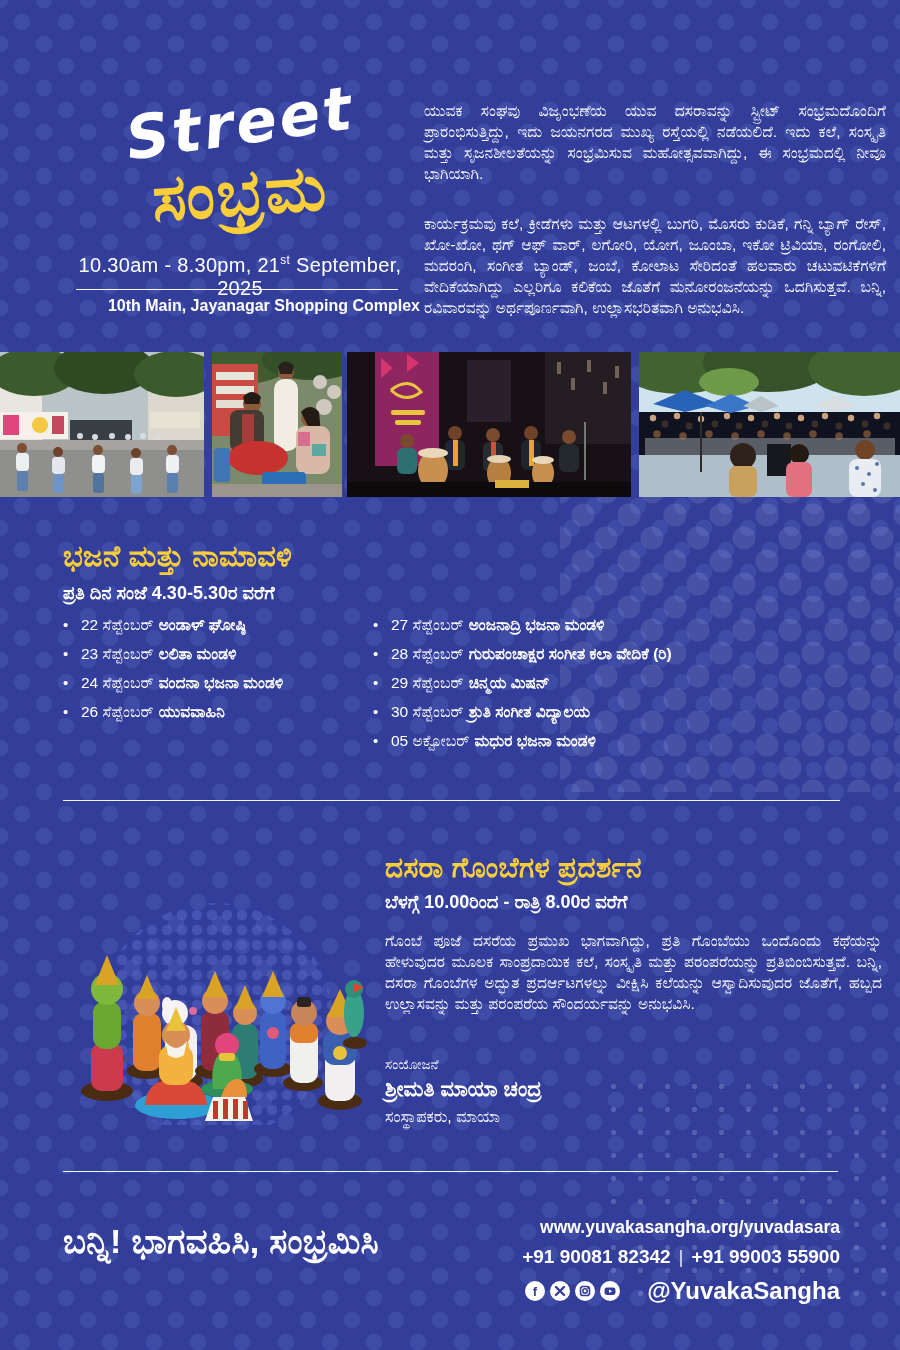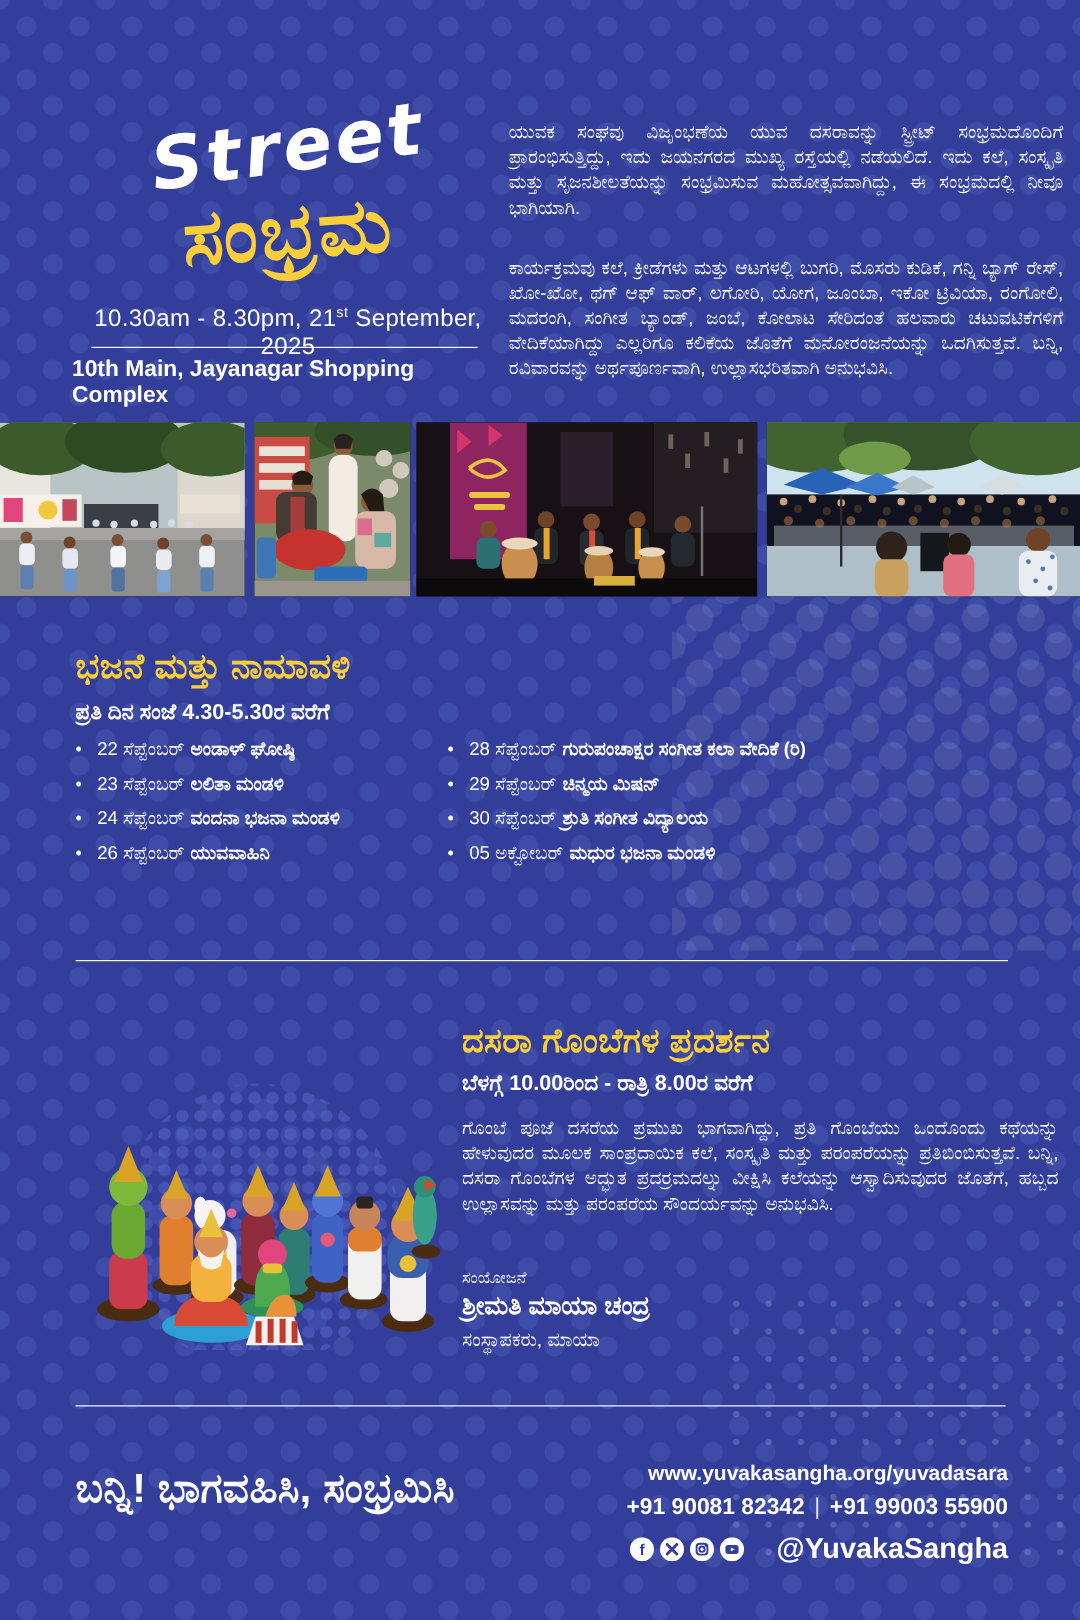--- a/index.html
+++ b/index.html
@@ -41,22 +41,22 @@
     font-size:64px; font-weight:bold; color:#F8CE3B;
     transform:rotate(-4deg); letter-spacing:2px;
   }
   .datetime{
     left:60px; top:253px; width:360px; text-align:center;
     font-size:20px; font-weight:normal; letter-spacing:.3px;
   }
   .datetime sup{font-size:12px;}
   .date-rule{ left:76px; top:289px; width:322px; height:0; border-top:1.6px solid #ffffff; }
   .venue{
-    left:60px; top:297px; width:360px; text-align:left;
-    font-size:19px; font-weight:bold;
+    left:60px; top:297px; width:360px; text-align:right;
+    font-size:16px; font-weight:bold;
   }
   .intro{ left:424px; width:462px; font-size:15.5px; line-height:21px; text-align:justify; }
   .intro.p1{ top:100px; }
   .intro.p2{ top:197px;margin-top:16px; }
 
   
   .photo{ top:352px; height:145px; background:#10131f; }
   .photo svg{display:block; width:100%; height:100%;}
   .photo1{ left:0; width:204px; }
   .photo2{ left:212px; width:130px; }
@@ -341,20 +341,21 @@
   <div class="abs sec-sub bhajan-sub">ಪ್ರತಿ ದಿನ ಸಂಜೆ 4.30-5.30ರ ವರೆಗೆ</div>
 
   <div class="abs ev-col left">
     <div class="ev"><span class="d">22 ಸೆಪ್ಟೆಂಬರ್</span><span class="n">ಅಂಡಾಳ್ ಘೋಷ್ಠಿ</span></div>
     <div class="ev"><span class="d">23 ಸೆಪ್ಟೆಂಬರ್</span><span class="n">ಲಲಿತಾ ಮಂಡಳಿ</span></div>
     <div class="ev"><span class="d">24 ಸೆಪ್ಟೆಂಬರ್</span><span class="n">ವಂದನಾ ಭಜನಾ ಮಂಡಳಿ</span></div>
     <div class="ev"><span class="d">26 ಸೆಪ್ಟೆಂಬರ್</span><span class="n">ಯುವವಾಹಿನಿ</span></div>
   </div>
 
   <div class="abs ev-col right">
+    <div class="ev"><span class="d">27 ಸೆಪ್ಟೆಂಬರ್</span><span class="n">ಅಂಜನಾದ್ರಿ ಭಜನಾ ಮಂಡಳಿ</span></div>
     <div class="ev"><span class="d">28 ಸೆಪ್ಟೆಂಬರ್</span><span class="n">ಗುರುಪಂಚಾಕ್ಷರ ಸಂಗೀತ ಕಲಾ ವೇದಿಕೆ (ರಿ)</span></div>
     <div class="ev"><span class="d">29 ಸೆಪ್ಟೆಂಬರ್</span><span class="n">ಚಿನ್ಮಯ ಮಿಷನ್</span></div>
     <div class="ev"><span class="d">30 ಸೆಪ್ಟೆಂಬರ್</span><span class="n">ಶ್ರುತಿ ಸಂಗೀತ ವಿದ್ಯಾಲಯ</span></div>
     <div class="ev"><span class="d">05 ಅಕ್ಟೋಬರ್</span><span class="n">ಮಧುರ ಭಜನಾ ಮಂಡಳಿ</span></div>
   </div>
 
   <div class="abs rule rule1"></div>
 
   <div class="abs dolls-img">
     <svg viewBox="0 0 315 232">
@@ -460,21 +461,21 @@
             <rect x="178" y="206" width="5" height="20"></rect>
             <rect x="188" y="208" width="5" height="18"></rect>
           </g>
           <path d="M166 204 q6 -18 16 -18 q10 0 10 18 z" fill="#e8913a"></path>
         </g>
     </svg>
   </div>
 
   <div class="abs sec-title dolls-title">ದಸರಾ ಗೊಂಬೆಗಳ ಪ್ರದರ್ಶನ</div>
   <div class="abs sec-sub dolls-sub">ಬೆಳಗ್ಗೆ 10.00ರಿಂದ - ರಾತ್ರಿ 8.00ರ ವರೆಗೆ</div>
-  <div class="abs dolls-para">ಗೊಂಬೆ ಪೂಜೆ ದಸರೆಯ ಪ್ರಮುಖ ಭಾಗವಾಗಿದ್ದು, ಪ್ರತಿ ಗೊಂಬೆಯು ಒಂದೊಂದು ಕಥೆಯನ್ನು ಹೇಳುವುದರ ಮೂಲಕ ಸಾಂಪ್ರದಾಯಿಕ ಕಲೆ, ಸಂಸ್ಕೃತಿ ಮತ್ತು ಪರಂಪರೆಯನ್ನು ಪ್ರತಿಬಿಂಬಿಸುತ್ತವೆ. ಬನ್ನಿ, ದಸರಾ ಗೊಂಬೆಗಳ ಅದ್ಭುತ ಪ್ರದರ್ರಮದಲ್ನು ವೀಕ್ಷಿಸಿ ಕಲೆಯನ್ನು ಆಸ್ವಾದಿಸುವುದರ ಜೊತೆಗೆ, ಹಬ್ಬದ ಉಲ್ಲಾಸವನ್ನು ಮತ್ತು ಪರಂಪರೆಯ ಸೌಂದರ್ಯವನ್ನು ಅನುಭವಿಸಿ.</div>
+  <div class="abs dolls-para">ಗೊಂಬೆ ಪೂಜೆ ದಸರೆಯ ಪ್ರಮುಖ ಭಾಗವಾಗಿದ್ದು, ಪ್ರತಿ ಗೊಂಬೆಯು ಒಂದೊಂದು ಕಥೆಯನ್ನು ಹೇಳುವುದರ ಮೂಲಕ ಸಾಂಪ್ರದಾಯಿಕ ಕಲೆ, ಸಂಸ್ಕೃತಿ ಮತ್ತು ಪರಂಪರೆಯನ್ನು ಪ್ರತಿಬಿಂಬಿಸುತ್ತವೆ. ಬನ್ನಿ, ದಸರಾ ಗೊಂಬೆಗಳ ಅದ್ಭುತ ಪ್ರದರ್ಆಟಗಳಲ್ನು ವೀಕ್ಷಿಸಿ ಕಲೆಯನ್ನು ಆಸ್ವಾದಿಸುವುದರ ಜೊತೆಗೆ, ಹಬ್ಬದ ಉಲ್ಲಾಸವನ್ನು ಮತ್ತು ಪರಂಪರೆಯ ಸೌಂದರ್ಯವನ್ನು ಅನುಭವಿಸಿ.</div>
 
   <div class="abs coord-label">ಸಂಯೋಜನೆ</div>
   <div class="abs coord-name">ಶ್ರೀಮತಿ ಮಾಯಾ ಚಂದ್ರ</div>
   <div class="abs coord-role">ಸಂಸ್ಥಾಪಕರು, ಮಾಯಾ</div>
 
   <div class="abs rule rule2"></div>
 
   <div class="abs footer-cta">ಬನ್ನಿ! ಭಾಗವಹಿಸಿ, ಸಂಭ್ರಮಿಸಿ</div>
 
   <div class="abs footer-right">

